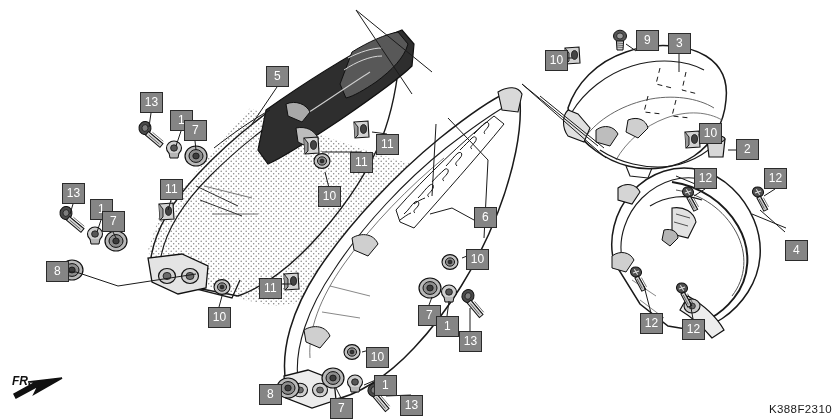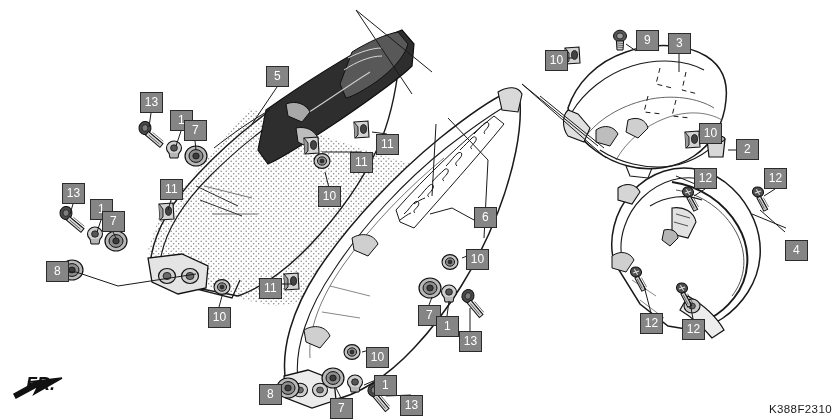--- a/index.html
+++ b/index.html
@@ -6,21 +6,21 @@
   body{width:840px;height:420px;overflow:hidden;
        font-family:"Liberation Sans","DejaVu Sans",sans-serif;}
   #stage{position:relative;width:840px;height:420px;background:#ffffff;}
   svg.layer{position:absolute;left:0;top:0;width:840px;height:420px;}
   .callout{position:absolute;width:23px;height:21px;background:#858585;
            border:1.6px solid #2b2b2b;color:#ffffff;font-size:12px;
            line-height:19px;text-align:center;font-weight:400;
            box-sizing:border-box;letter-spacing:.2px;}
   #diagram-code{position:absolute;right:8px;bottom:5px;font-size:11.5px;
                 color:#1a1a1a;letter-spacing:.4px;padding-left:24px;}
-  #fr-label{position:absolute;left:26px;top:374px;font-size:18px;
+  #fr-label{position:absolute;left:12px;top:374px;font-size:12px;
             font-weight:bold;font-style:italic;color:#111;}
 </style>
 </head>
 <body>
 
 <div id="stage">
 
   <svg class="layer" viewBox="0 0 840 420">
     <defs>
       <pattern id="stipple" width="5" height="5" patternUnits="userSpaceOnUse">

